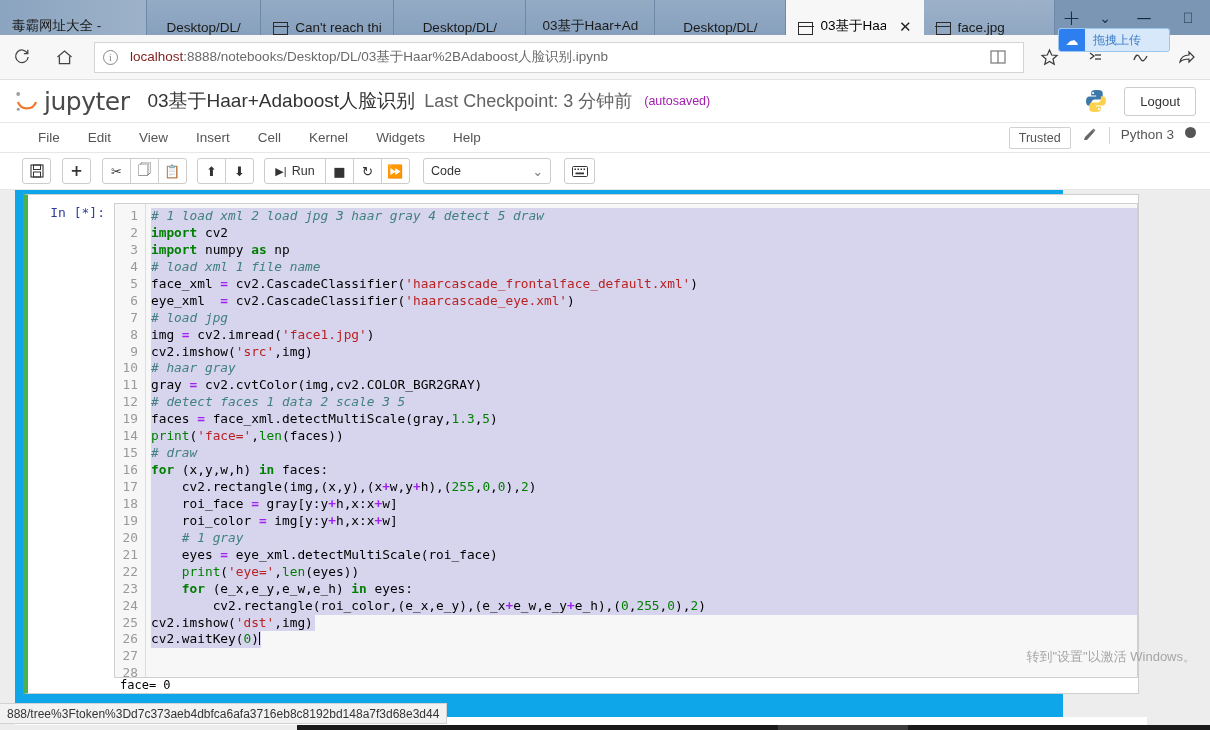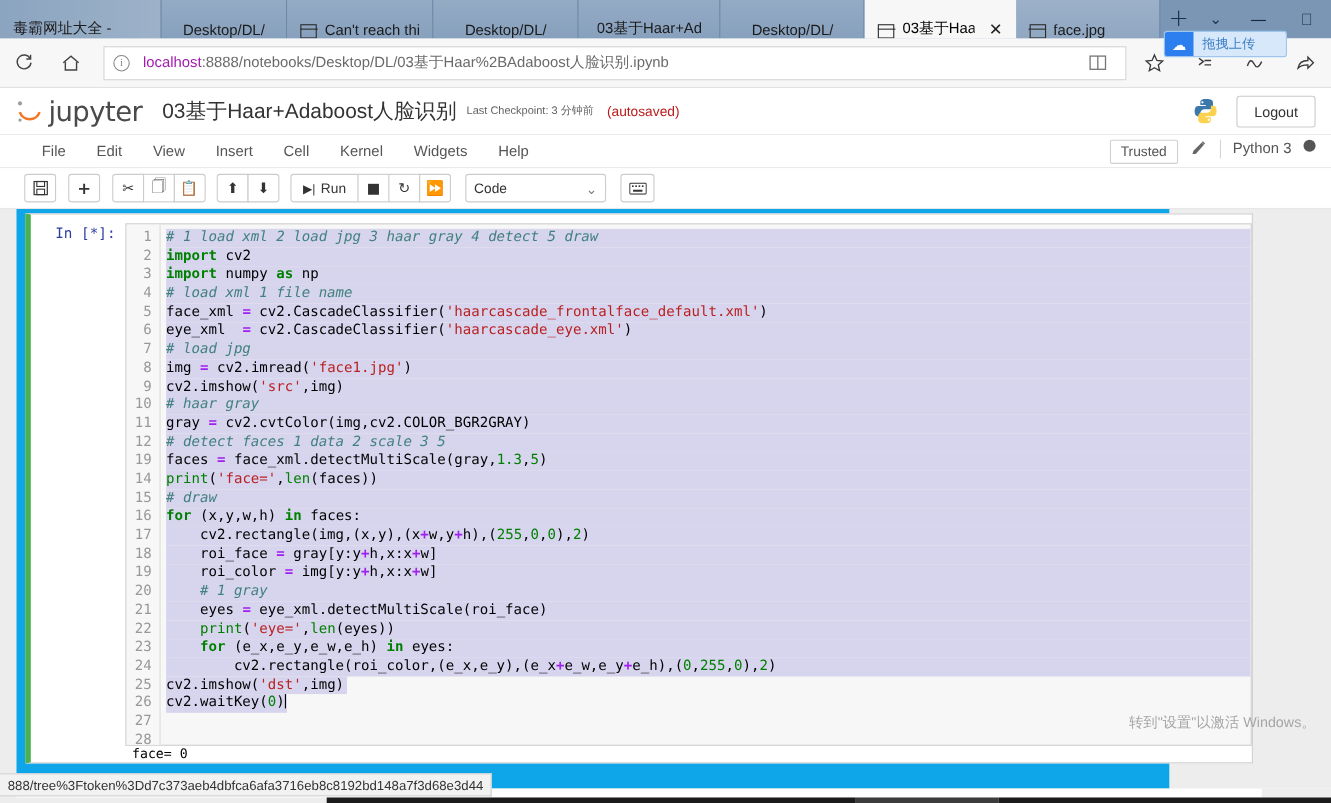--- a/index.html
+++ b/index.html
@@ -104,21 +104,21 @@
     width:15px;height:15px;border-radius:50%;
     border:1.3px solid #888; color:#888;
     font-size:10px; line-height:13px; text-align:center;
     font-family:"Liberation Serif", serif;
     margin-right:12px; flex:0 0 auto;
   }
   .url {
     font-size:13.5px; color:#6a6a6a; white-space:nowrap;
     font-family:"Liberation Sans", sans-serif;
   }
-  .url b { color:#a21caf; font-weight:normal; }
+  .url b { color:#7f1d1d; font-weight:normal; }
   .omni-right {
     margin-left:auto; display:flex; align-items:center; gap:0px;
   }
   .icbtn {
     width:34px;height:31px;display:flex;align-items:center;justify-content:center;
     color:#3a3a3a;
   }
   .navright { display:flex; align-items:center; margin-left:2px; }
 
   
@@ -155,25 +155,25 @@
   .jlogo-text {
     font-family:"DejaVu Sans", sans-serif;
     font-size:25px; color:#4a4a4a; letter-spacing:-0.5px;
     margin-left:2px;
   }
   .nb-title {
     font-size:19px; color:#333; margin-left:18px;
     font-family:"Liberation Sans", sans-serif;
   }
   .ckpt {
-    font-size:10px; color:#636363; margin-left:9px;
+    font-size:18px; color:#636363; margin-left:9px;
     font-family:"Liberation Sans", sans-serif;
   }
   .autosaved {
-    font-size:12.5px; color:#b91c1c; margin-left:12px;
+    font-size:12.5px; color:#a21caf; margin-left:12px;
     font-family:"Liberation Sans", sans-serif;
   }
   .jheader-right { margin-left:auto; display:flex; align-items:center; gap:14px; }
   .pylogo { width:28px; height:28px; position:relative; }
   .logout-btn {
     border:1px solid #ccc; background:#fff;
     font-size:13px; color:#333;
     padding:6px 15px; border-radius:3px;
     font-family:"Liberation Sans", sans-serif;
   }

